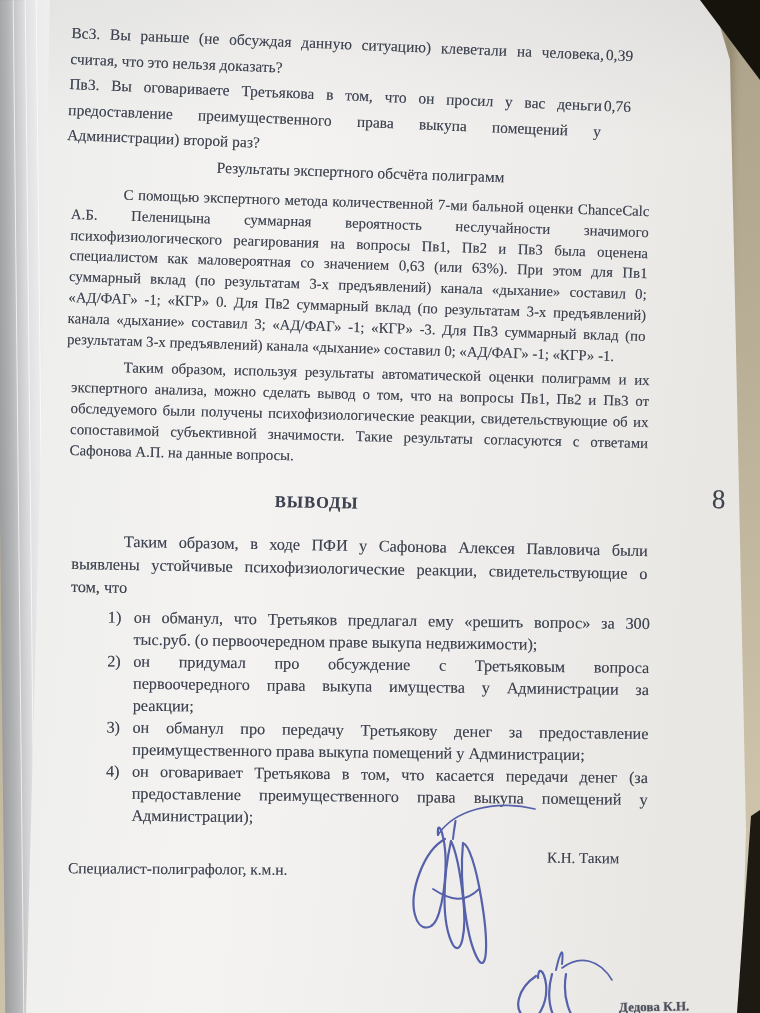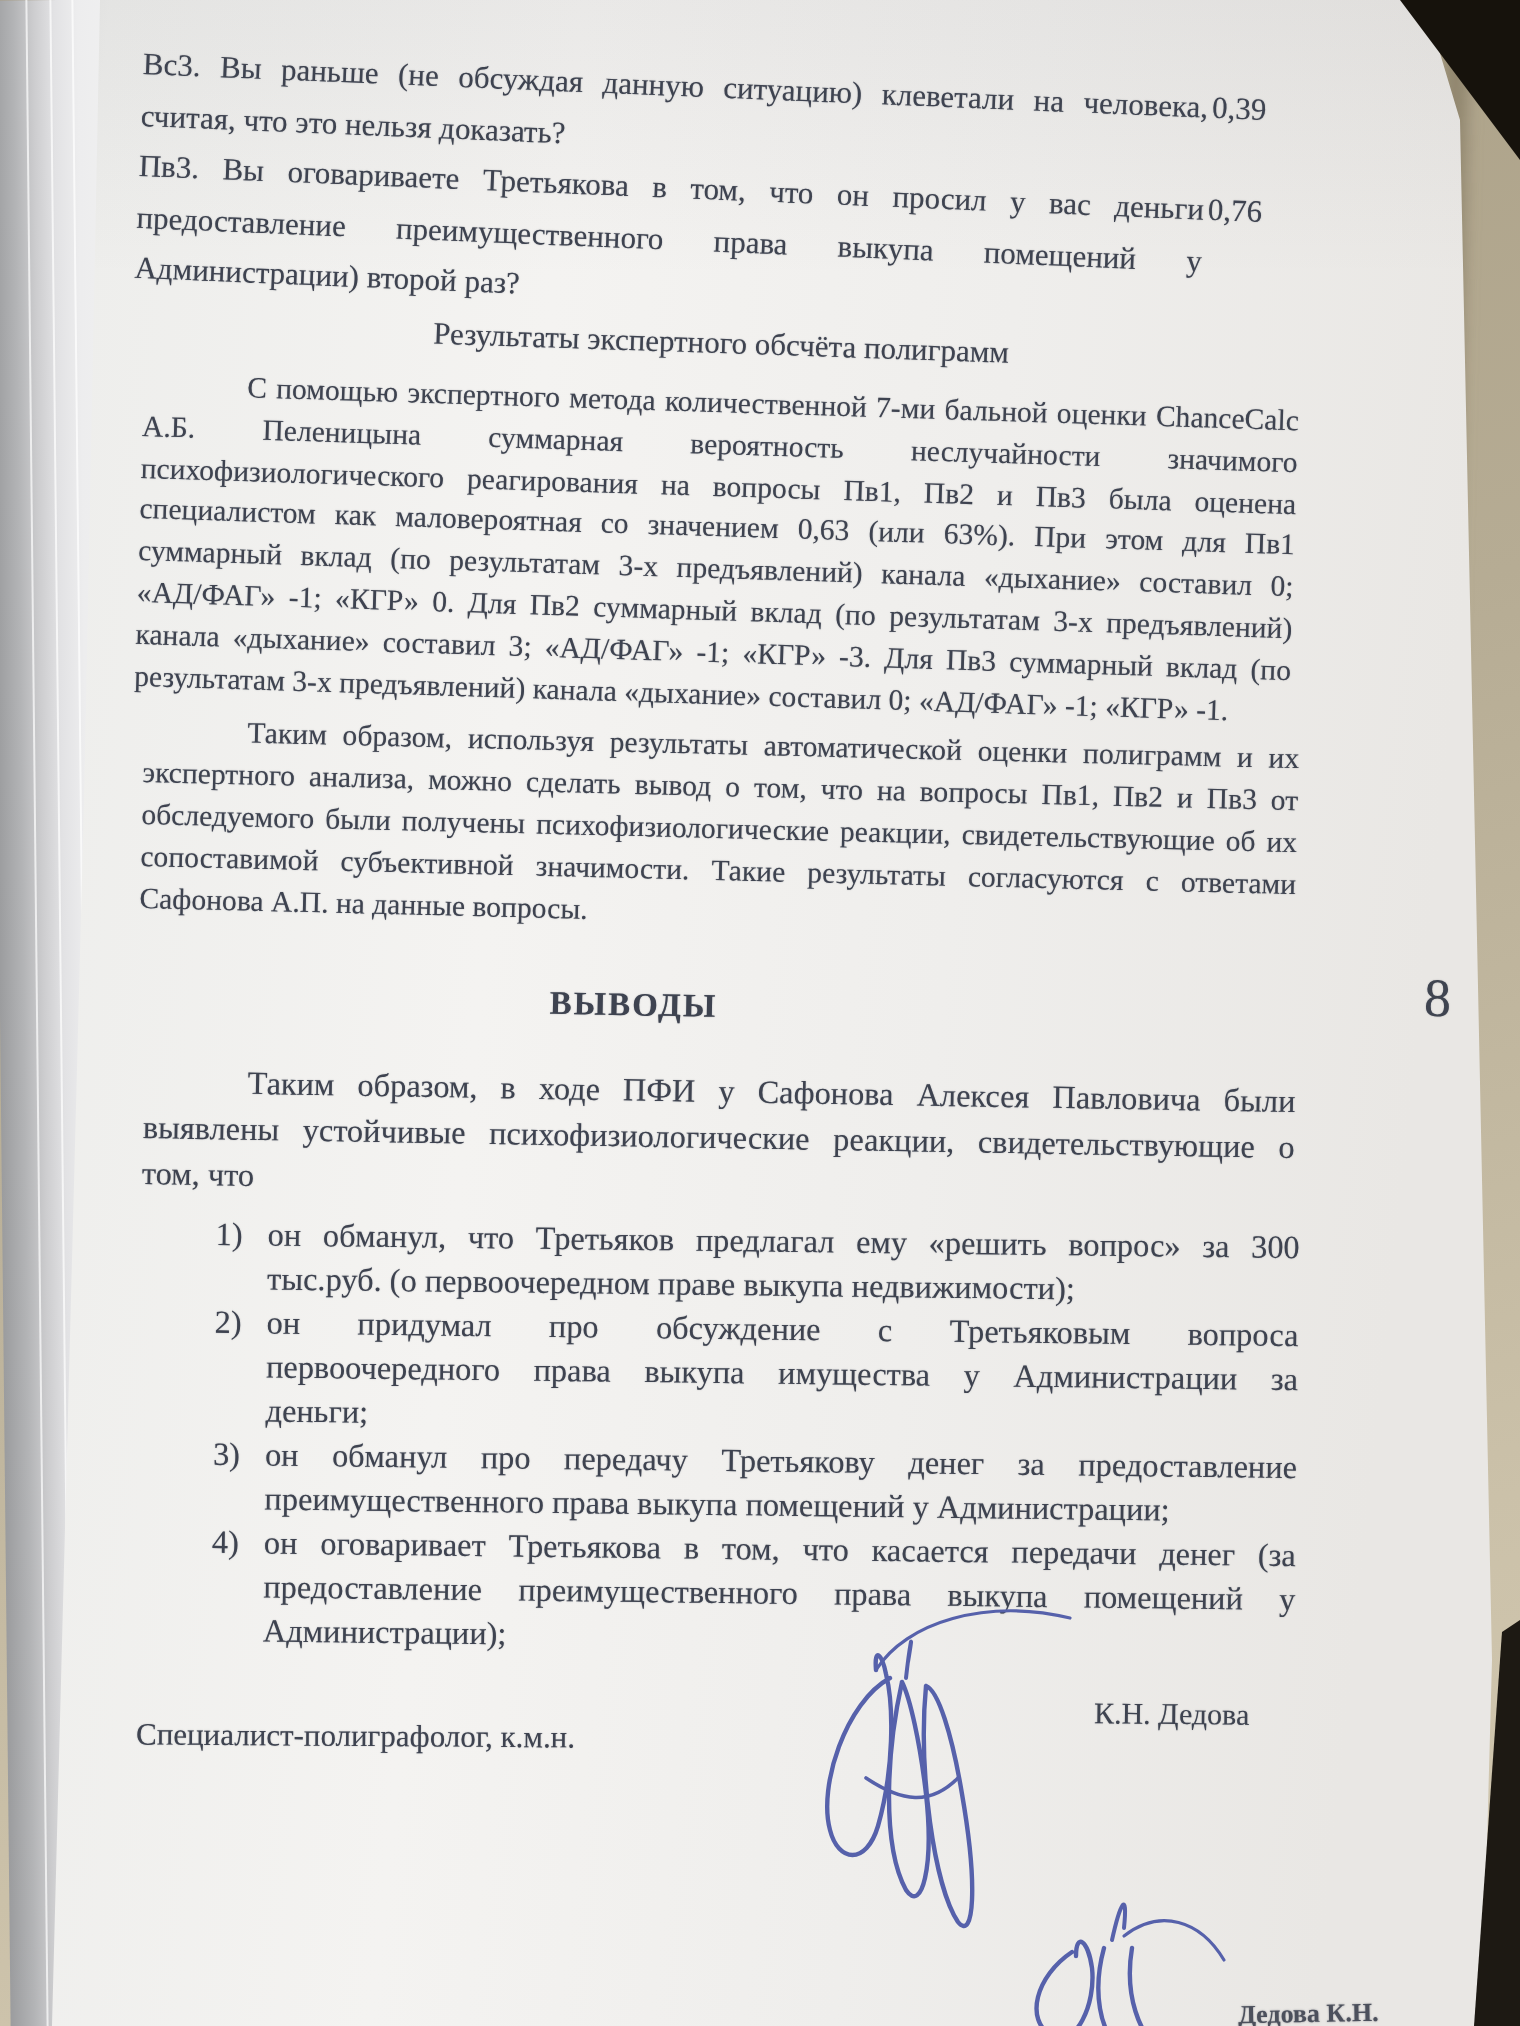--- a/index.html
+++ b/index.html
@@ -125,37 +125,37 @@
   <div class="block list">
       <div class="item">
         <span class="num">1)</span>
         <div class="ln j"><span>он обманул, что Третьяков предлагал ему «решить вопрос» за 300</span></div>
         <div class="ln end"><span>тыс.руб. (о первоочередном праве выкупа недвижимости);</span></div>
       </div>
       <div class="item">
         <span class="num">2)</span>
         <div class="ln j"><span>он придумал про обсуждение с Третьяковым вопроса</span></div>
         <div class="ln j"><span>первоочередного права выкупа имущества у Администрации за</span></div>
-        <div class="ln end"><span>деньги;</span></div>
+        <div class="ln end"><span>реакции;</span></div>
       </div>
       <div class="item">
         <span class="num">3)</span>
         <div class="ln j"><span>он обманул про передачу Третьякову денег за предоставление</span></div>
         <div class="ln end"><span>преимущественного права выкупа помещений у Администрации;</span></div>
       </div>
       <div class="item">
         <span class="num">4)</span>
         <div class="ln j"><span>он оговаривает Третьякова в том, что касается передачи денег (за</span></div>
         <div class="ln j"><span>предоставление преимущественного права выкупа помещений у</span></div>
         <div class="ln end"><span>Администрации);</span></div>
       </div>
     </div>
 
   <div class="block sig-role">Специалист-полиграфолог, к.м.н.</div>
-  <div class="block sig-name">К.Н. Дедова</div>
+  <div class="block sig-name">К.Н. Таким</div>
   <div class="block stamp-name">Дедова К.Н.</div>
 
   <svg class="ink" style="left:393px;top:793px;" width="175" height="180" viewBox="0 0 175 180">
     <path stroke-width="2.2" d="M52,46 C30,58 16,100 22,122 C26,138 40,140 46,120 C54,92 54,60 50,44 C48,34 44,30 45,42"></path>
     <path stroke-width="1.6" d="M45,42 C60,18 100,6 142,16"></path>
     <path stroke-width="2.2" d="M58,48 C50,84 48,130 60,152 C68,164 74,140 70,104 C67,78 62,56 58,48"></path>
     <path stroke-width="2.2" d="M70,50 C66,92 74,150 86,168 C94,178 96,150 88,104 C83,74 76,52 70,50"></path>
     <path stroke-width="2" d="M60,46 C62,28 64,20 61,38"></path>
     <path stroke-width="1.8" d="M40,96 C58,108 72,110 86,96"></path>
   </svg>

